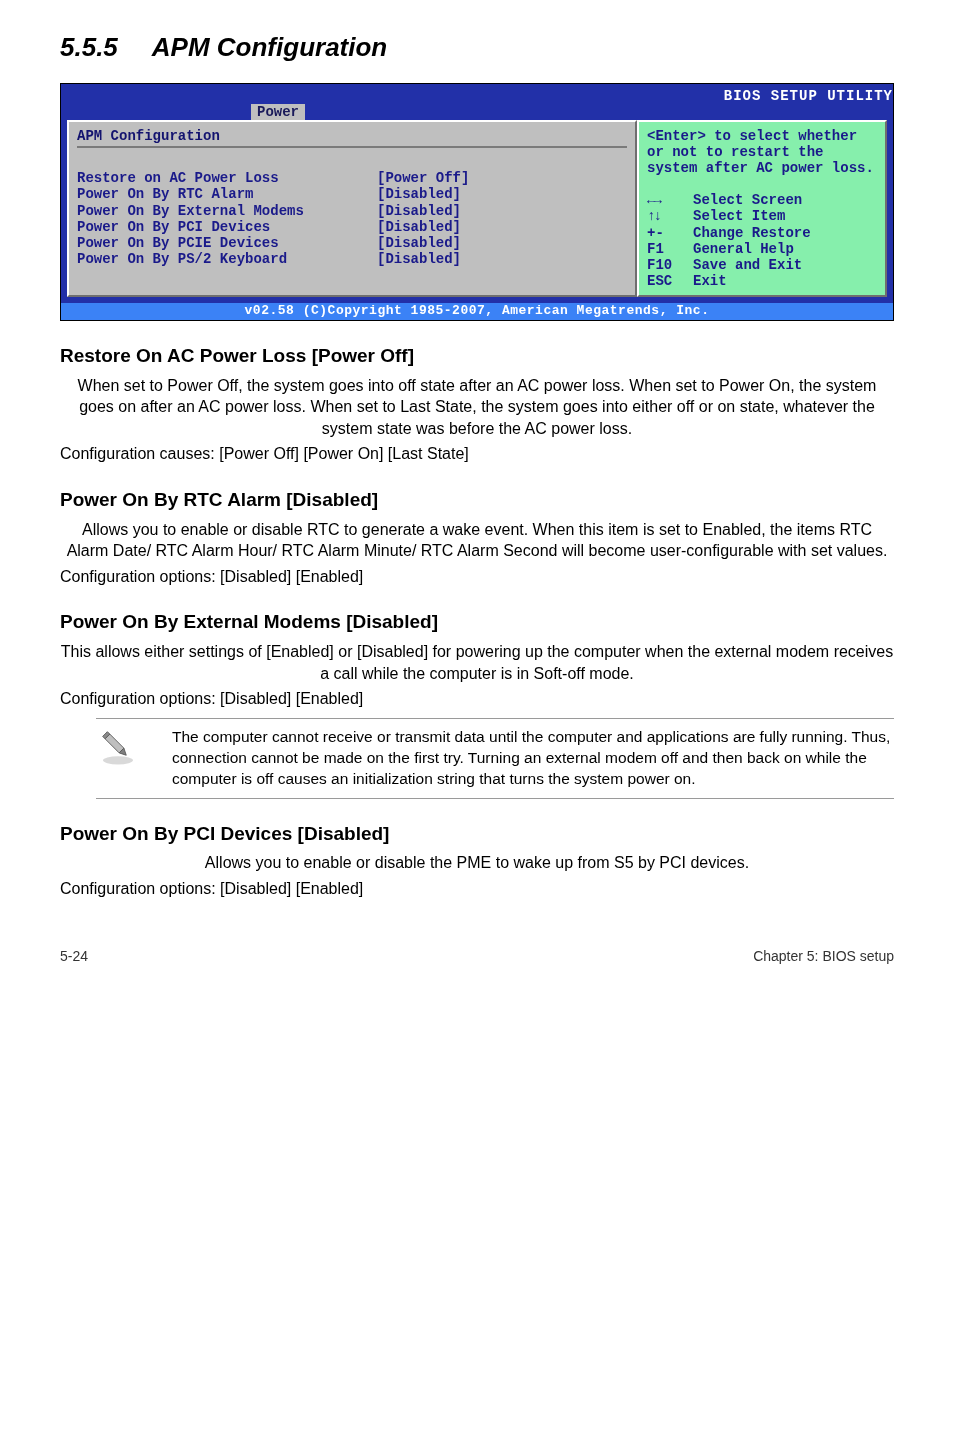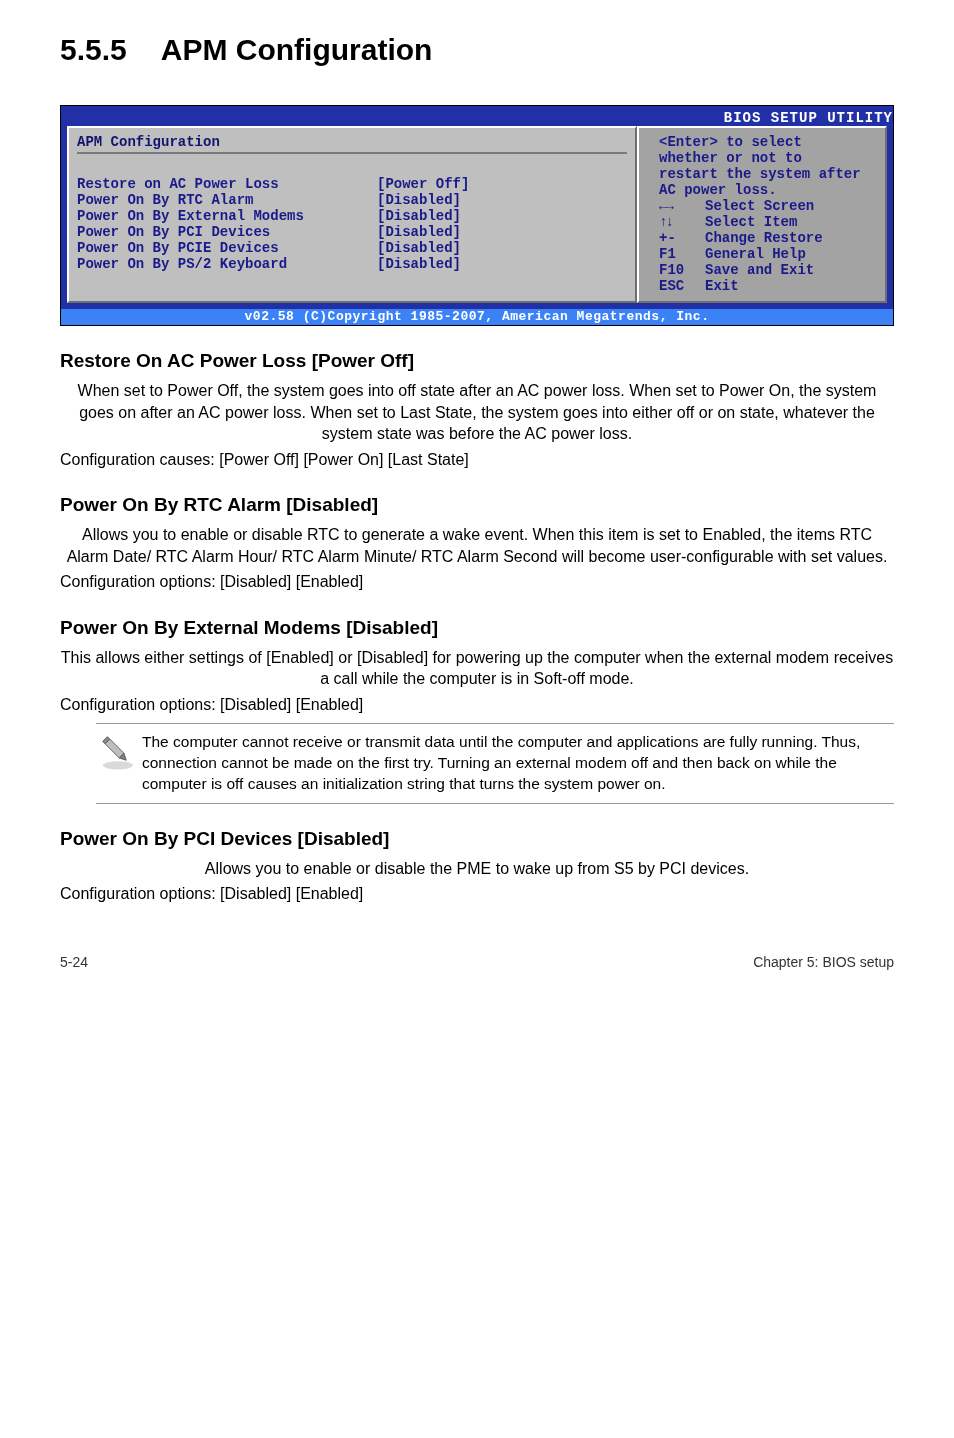--- a/index.html
+++ b/index.html
@@ -5,23 +5,24 @@
   * { margin: 0; padding: 0; box-sizing: border-box; }
   body {
     font-family: Arial, Helvetica, sans-serif;
     background: #fff;
     color: #000;
     width: 954px;
     padding: 30px 60px 40px 60px;
     line-height: 1.35;
   }
   .section-title {
-    font-size: 30px;
+    font-size: 26px;
     font-weight: bold;
-    margin-bottom: 34px;
+    margin-bottom: 18px;
+    font-style: italic;
   }
   .section-title .num { margin-right: 34px; }
 
   
   .bios {
     font-family: "Courier New", monospace;
     font-weight: bold;
     font-size: 14px;
     background: #2230a8;
     color: #fff;
@@ -52,25 +53,25 @@
   .panel-left {
     flex: 0 0 570px;
     background: #bfbfbf;
     border: 2px solid #fff;
     border-right-color:#6f6f6f;
     border-bottom-color:#6f6f6f;
     padding: 6px 8px 28px 8px;
   }
   .panel-right {
     flex: 1;
-    background: #a3a3a3;
+    background: #86efac;
     border: 2px solid #fff;
     border-right-color:#6f6f6f;
     border-bottom-color:#6f6f6f;
-    padding: 6px 20px;
+    padding: 6px 8px;
     color: #1a1a8a;
     display:flex;
     flex-direction:column;
     justify-content:space-between;
   }
   .panel-title {
     color: #13136f;
     font-weight: bold;
     border-bottom: 2px solid #7a7a7a;
     margin-bottom: 12px;
@@ -98,21 +99,21 @@
   }
 
   
   h3.sub { font-size: 19px; font-weight: bold; margin-top: 22px; margin-bottom: 6px;}
   p.body { font-size: 16px; margin-bottom: 4px; text-align: center;}
   p.cfgline { font-size:16px; margin-bottom:4px;}
 
   
   .note {
     display:flex;
-    gap:2px;
+    gap:32px;
     margin: 8px 0 4px 36px;
     border-top:1px solid #9a9a9a;
     border-bottom:1px solid #9a9a9a;
     padding:8px 0;
     align-items:flex-start;
     justify-content:flex-end;
   }
   .note-text { font-size:15.5px; line-height:1.35; }
   .note-icon { flex:0 0 44px; display:flex; align-items:flex-start; justify-content:center;}
   .pencil-svg { width:40px; height:40px; }
@@ -129,20 +130,23 @@
 </style>
 </head>
 <body>
 
 <div class="section-title">
   <span class="num">5.5.5</span><span>APM Configuration</span>
 </div>
 
 <div class="bios">
   <div class="bios-title">BIOS SETUP UTILITY</div>
+  <div class="tabbar">
+    <div class="tab">Power</div>
+  </div>
   <div class="panels">
     <div class="panel-left">
       <div class="panel-title">APM Configuration</div>
       <div style="height:10px"></div>
       <div class="cfg-row">
           <span class="cfg-label">Restore on AC Power Loss</span>
           <span class="cfg-val">[Power Off]</span>
         </div>
       <div class="cfg-row">
           <span class="cfg-label">Power On By RTC Alarm</span>

